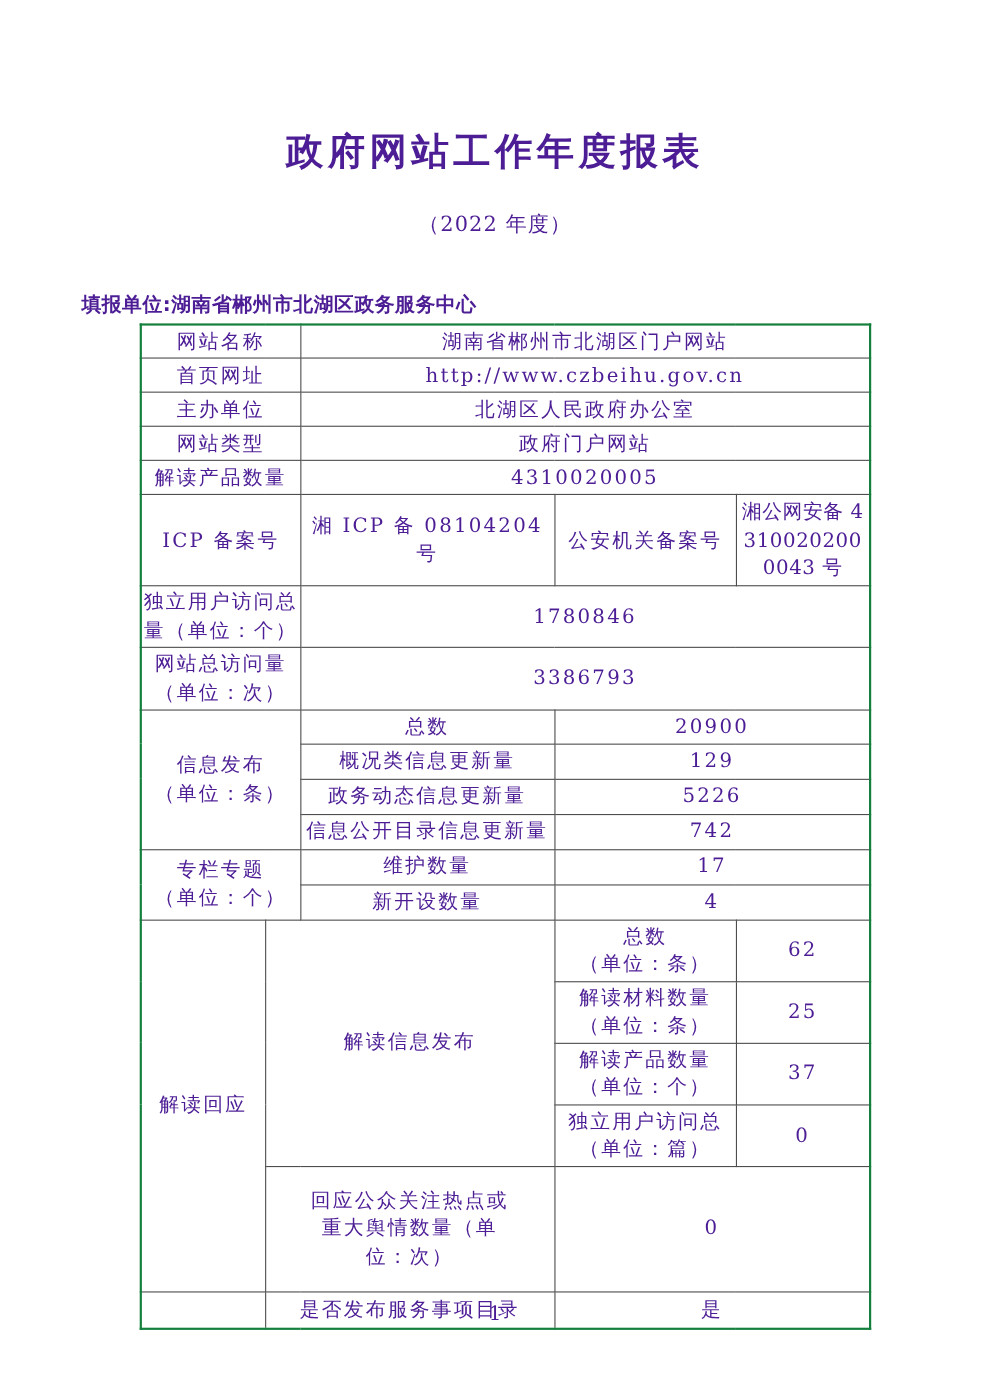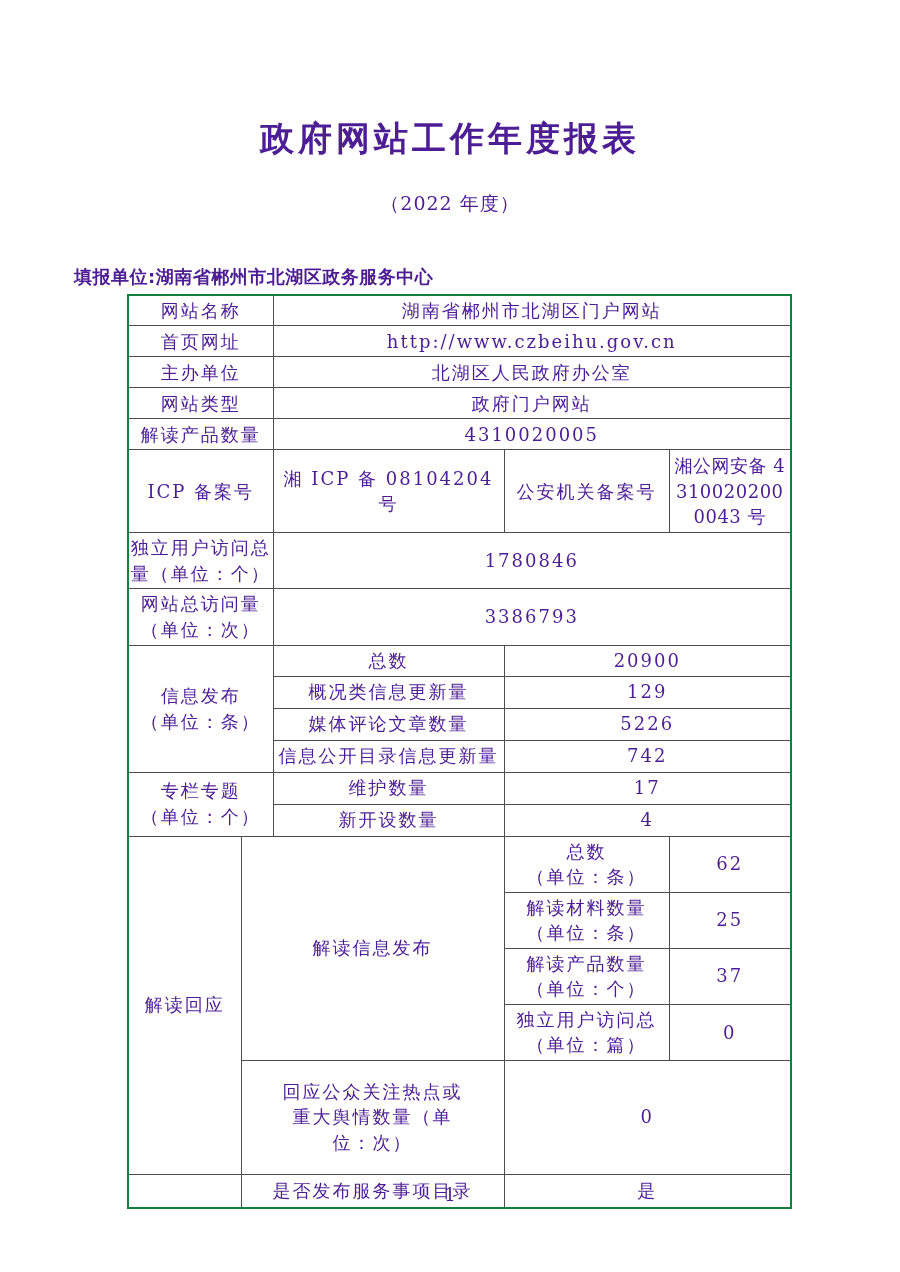--- a/index.html
+++ b/index.html
@@ -148,21 +148,21 @@
         <div>（单位：条）</div>
       </td>
       <td>总数</td>
       <td colspan="2">20900</td>
     </tr>
     <tr class="h32">
       <td>概况类信息更新量</td>
       <td colspan="2">129</td>
     </tr>
     <tr class="h32">
-      <td>媒体评论文章数量</td>
+      <td>政务动态信息更新量</td>
       <td colspan="2">5226</td>
     </tr>
     <tr class="h32">
       <td>信息公开目录信息更新量</td>
       <td colspan="2">742</td>
     </tr>
 
     <tr class="h32">
       <td colspan="2" rowspan="2">
         <div>专栏专题</div>

